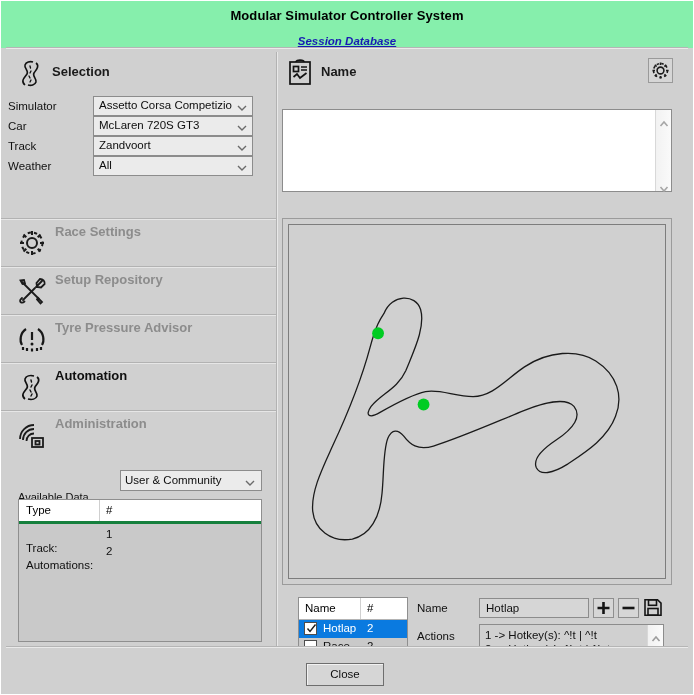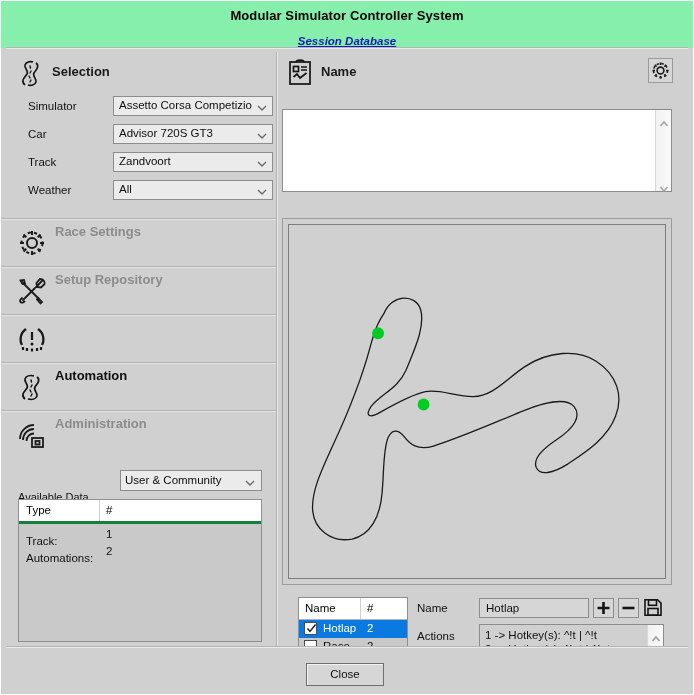--- a/index.html
+++ b/index.html
@@ -43,21 +43,21 @@
   
   .left-col { position: absolute; left: 0; top: 52px; width: 276px; height: 594px; }
 
   .section-head { position: relative; height: 40px; }
   .sec-icon { position: absolute; left: 16px; top: 6px; width: 30px; height: 30px; }
   .sec-title {
     position: absolute; left: 52px; top: 12px;
     font-size: 13px; font-weight: bold; color: #1a1a1a;
   }
 
-  .field-row { position: relative; height: 28px; margin-left: 28px; }
+  .field-row { position: relative; height: 20px; margin-left: 8px; }
   .field-label { position: absolute; left: 0; top: 4px; font-size: 11.5px; color: #111; }
   .combo {
     position: absolute; left: 85px; top: 0; width: 160px; height: 20px;
     background: #ebebeb;
     border: 1px solid #8c8c8c;
     box-sizing: border-box;
   }
   .combo .val {
     position: absolute; left: 5px; top: 2px; right: 20px;
     font-size: 11.5px; color: #0d0d0d; white-space: nowrap; overflow: hidden;
@@ -97,21 +97,21 @@
     border: 1px solid #8f8f8f; background: #c9c9c9; box-sizing: border-box;
   }
   .dt-head {
     position: relative; height: 21px; background: #ffffff;
     border-bottom: 3px solid #15803d;
   }
   .dt-head .c1 { position: absolute; left: 7px; top: 4px; font-size: 11.5px; color: #000; }
   .dt-head .c2 { position: absolute; left: 87px; top: 4px; font-size: 11.5px; color: #000; }
   .dt-head .sep { position: absolute; left: 80px; top: 0; width: 1px; height: 21px; background: #cfcfcf; }
   .dt-row { position: relative; height: 17px; }
-  .dt-row .c1 { position: absolute; left: 7px; top: 8px; font-size: 11.5px; color: #101010; }
+  .dt-row .c1 { position: absolute; left: 7px; top: 15px; font-size: 11.5px; color: #101010; }
   .dt-row .c2 { position: absolute; left: 87px; top: 1px; font-size: 11.5px; color: #101010; }
 
   .left-sep { position: absolute; left: 0; top: 633px; width: 276px; height: 1px; background: #b2b2b2; }
   .vert-div { position: absolute; left: 276px; top: 52px; width: 1px; height: 594px; background: #b2b2b2; }
   .vert-div2 { position: absolute; left: 277px; top: 52px; width: 1px; height: 594px; background: #e8e8e8; }
 
   
   .right-col { position: absolute; left: 281px; top: 52px; width: 413px; height: 594px; }
 
   .notes-head { position: relative; height: 40px; }
@@ -250,21 +250,21 @@
           <span class="chev">
             <svg viewBox="0 0 12 12" width="12" height="12">
                 <path d="M2 4 L6 8 L10 4" fill="none" stroke="#6b6b6b" stroke-width="1.4"></path>
               </svg>
           </span>
         </div>
       </div>
       <div class="field-row">
         <span class="field-label">Car</span>
         <div class="combo">
-          <span class="val">Advisor 720S GT3</span>
+          <span class="val">McLaren 720S GT3</span>
           <span class="chev">
             <svg viewBox="0 0 12 12" width="12" height="12">
                 <path d="M2 4 L6 8 L10 4" fill="none" stroke="#6b6b6b" stroke-width="1.4"></path>
               </svg>
           </span>
         </div>
       </div>
       <div class="field-row">
         <span class="field-label">Track</span>
         <div class="combo">
@@ -325,20 +325,21 @@
         <span class="ni-icon">
           <svg viewBox="0 0 32 32" width="32" height="32">
             <g fill="none" stroke="#131313" stroke-width="2.2">
               <path d="M6 22 C3.5 18 4 10 10 6 M26 22 C28.5 18 28 10 22 6"></path>
               <path d="M7 24 L7 27 M11 25 L11 28 M16 25.5 L16 28.5 M21 25 L21 28 M25 24 L25 27"></path>
               <path d="M16 9 L16 17"></path>
             </g>
             <circle cx="16" cy="21" r="1.5" fill="#131313"></circle>
           </svg>
         </span>
+        <span class="ni-label">Tyre Pressure Advisor</span>
       </div>
 
       <div class="navitem active">
         <span class="ni-icon">
           <svg viewBox="0 0 32 32" width="32" height="32">
             <path d="M9 28 C4 24 9 20 11 17 C13 14 8 11 9 8 C10 5 14 4 18 5" fill="none" stroke="#111" stroke-width="1.7"></path>
             <path d="M21 6 C25 9 21 13 19 16 C17 19 22 22 21 25 C20 28 16 29 12 28" fill="none" stroke="#111" stroke-width="1.7"></path>
             <path d="M15 9 L15.5 11 M16 14 L15 16 M14 19 L15 21 M16 23 L15 25" fill="none" stroke="#111" stroke-width="1.4" stroke-linecap="round"></path>
           </svg>
         </span>

